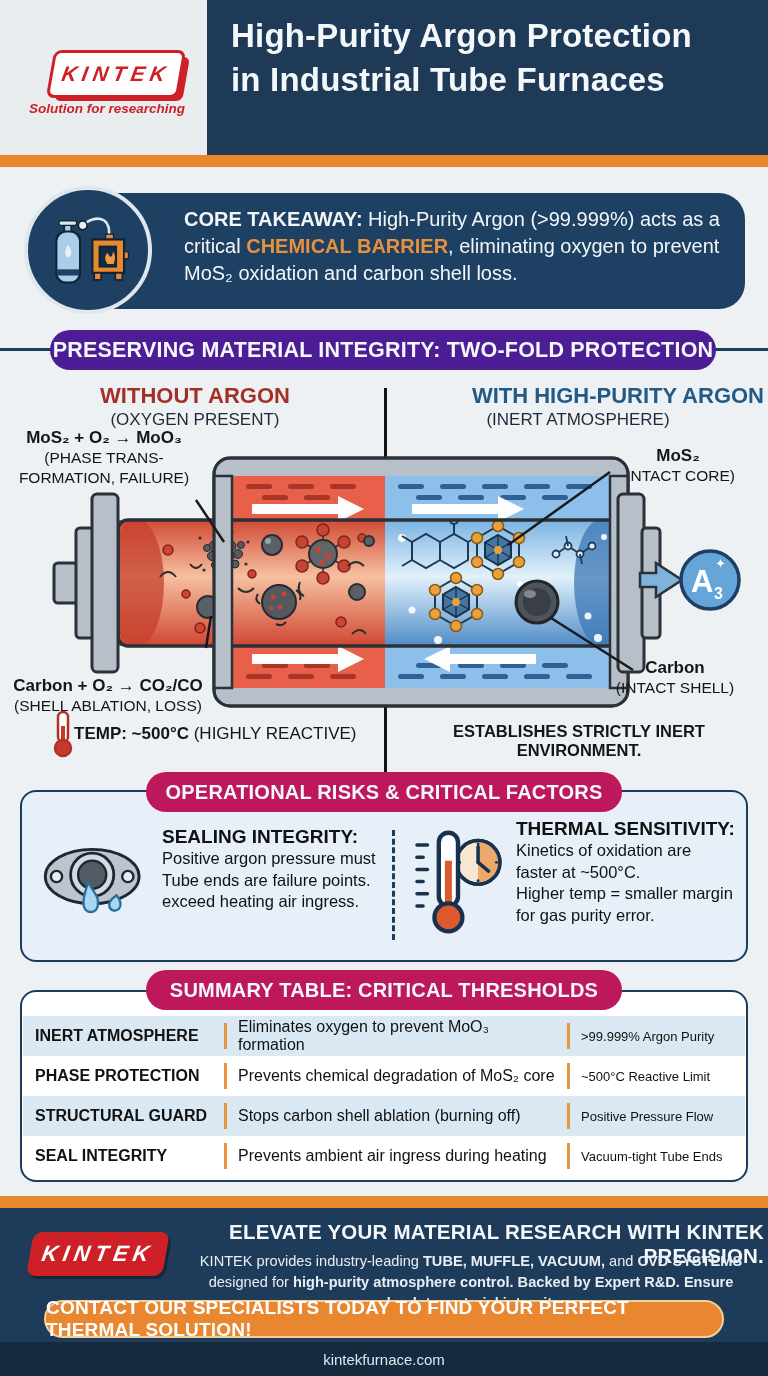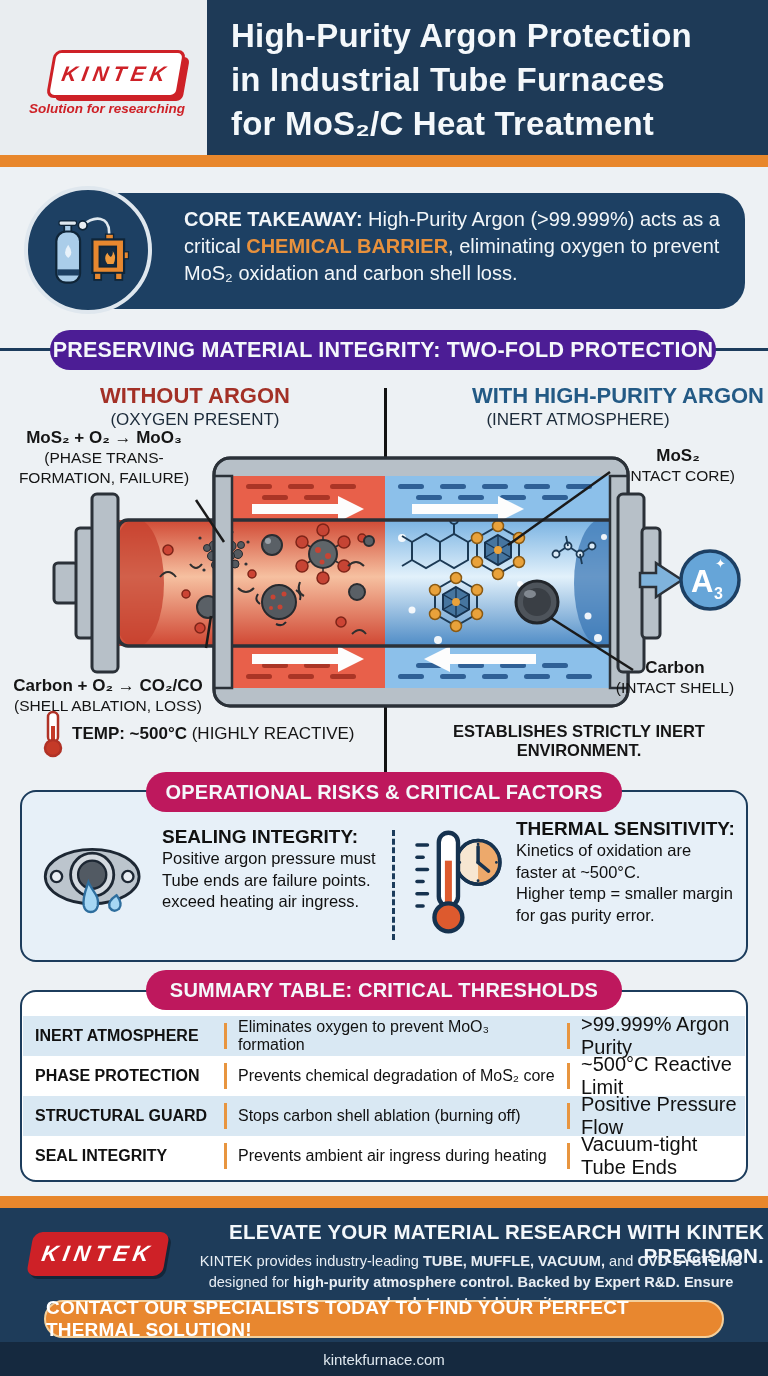--- a/index.html
+++ b/index.html
@@ -31,42 +31,42 @@
   
   .cmp{left:0;top:372px;width:768px;height:418px;}
   .col-head-l{left:30px;top:11px;width:330px;text-align:center;color:#a33026;font-weight:bold;font-size:22px;}
   .col-sub-l{left:30px;top:38px;width:330px;text-align:center;color:#1c2b3a;font-size:17px;}
   .col-head-r{left:392px;top:11px;width:372px;text-align:right;color:#235a85;font-weight:bold;font-size:22px;}
   .col-sub-r{left:392px;top:38px;width:372px;text-align:center;color:#1c2b3a;font-size:17px;}
   .cmp-divider{left:384px;top:16px;width:3px;height:397px;background:#121212;}
   .rx-label{color:#151515;text-align:center;}
   .rx-label .big{font-weight:bold;font-size:17px;}
   .rx-label .note{font-size:15.5px;line-height:20px;}
-  .temp-row{left:42px;top:338px;display:flex;align-items:center;gap:8px;color:#151515;font-size:17px;}
+  .temp-row{left:52px;top:338px;display:flex;align-items:center;color:#151515;font-size:17px;}
   .inert-env{left:398px;top:350px;width:362px;text-align:center;color:#151515;font-weight:bold;font-size:16.5px;}
   
   .risks{left:0;top:772px;width:768px;height:200px;}
   .risks-box{left:20px;top:18px;width:728px;height:172px;background:#e7f0f8;border:2.5px solid #1c3c5c;
       border-radius:16px;box-sizing:border-box;}
   .risks-pill{left:146px;top:0;width:476px;height:40px;}
   .risk-head{font-weight:bold;font-size:19px;color:#111;}
   .risk-line{font-size:16.5px;color:#111;line-height:21.5px;}
   .dash-div{left:392px;top:58px;height:110px;border-left:3px dashed #1c3c5c;}
   
   .tbl{left:0;top:970px;width:768px;height:215px;}
   .tbl-box{left:20px;top:20px;width:728px;height:192px;background:#fff;border:2.5px solid #1c3c5c;
       border-radius:16px;box-sizing:border-box;overflow:hidden;}
   .tbl-pill{left:146px;top:0;width:476px;height:40px;}
   .tbl-rows{left:23px;top:46px;width:722px;}
   .t-row{display:flex;align-items:center;height:40px;padding-left:12px;box-sizing:border-box;}
   .t-row:nth-child(odd){background:#d9e8f3;}
   .t-label{width:178px;font-weight:bold;font-size:16px;color:#111;}
   .t-div{width:3px;height:26px;background:#e8953f;margin:0 11px;flex:none;}
   .t-desc{width:318px;font-size:16px;color:#111;}
-  .t-thresh{flex:1;font-size:20px;color:#111;}
+  .t-thresh{flex:1;font-size:13px;color:#111;}
   
   .ftr{left:0;top:1196px;width:768px;height:180px;}
   .ftr-orange{left:0;top:0;width:768px;height:12px;background:#e8872c;}
   .ftr-navy{left:0;top:12px;width:768px;height:134px;background:#1e3c5a;}
   .ftr-logo{left:30px;top:36px;width:136px;height:44px;background:#ce2127;border-radius:9px;
       transform:skewX(-10deg);box-shadow:3px 3px 0 rgba(0,0,0,.35);display:flex;align-items:center;justify-content:center;}
   .ftr-logo span{color:#fff;font-weight:bold;font-style:italic;font-size:22px;letter-spacing:5px;}
   .ftr-head{left:178px;top:24px;width:586px;text-align:right;color:#f4f8fb;font-weight:bold;font-size:20.5px;letter-spacing:.2px;}
   .ftr-body{left:178px;top:55px;width:586px;text-align:center;color:#e8eef4;font-size:14.6px;line-height:21px;}
   .cta{left:44px;top:104px;width:680px;height:38px;background:#e8872f;border:2px solid #f3cf9b;border-radius:21px;
@@ -82,21 +82,20 @@
 
   <div class="abs hdr-left"></div>
   <div class="abs hdr-right"></div>
   <div class="abs logo-badge">
     <span>KINTEK</span>
   </div>
   <div class="abs logo-tagline">Solution for researching</div>
   <div class="abs hdr-title">
     <div>High-Purity Argon Protection</div>
     <div>in Industrial Tube Furnaces</div>
-    <div>for MoS₂/C Heat Treatment</div>
   </div>
   <div class="abs orange-bar"></div>
 
   <div class="abs core-box"></div>
   <div class="abs core-circle">
     <svg width="88" height="88" viewBox="0 0 100 100">
       <path d="M44 22 C 58 10, 74 12, 74 30 L74 36" fill="none" stroke="#dfe8ef" stroke-width="3"></path>
       <rect x="23" y="21" width="8" height="9" fill="#aacde9" stroke="#0f2538" stroke-width="2"></rect>
       <rect x="17" y="17" width="20" height="5" rx="2" fill="#dfe8ef" stroke="#0f2538" stroke-width="1.5"></rect>
       <circle cx="44" cy="22" r="5" fill="#e9eef2" stroke="#0f2538" stroke-width="2"></circle>

